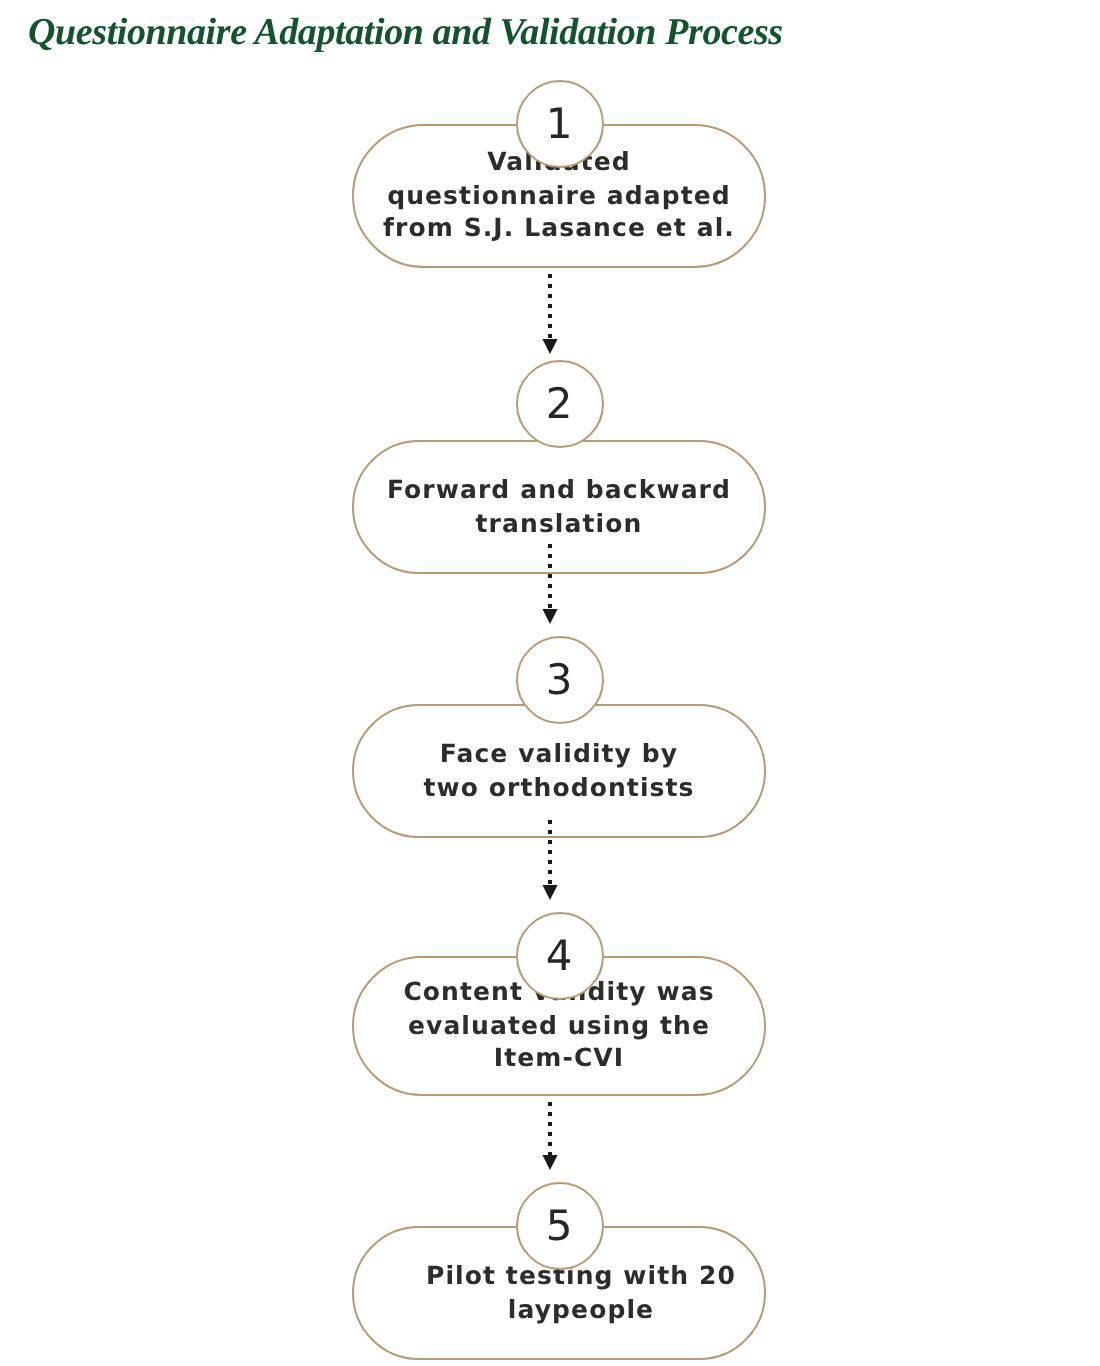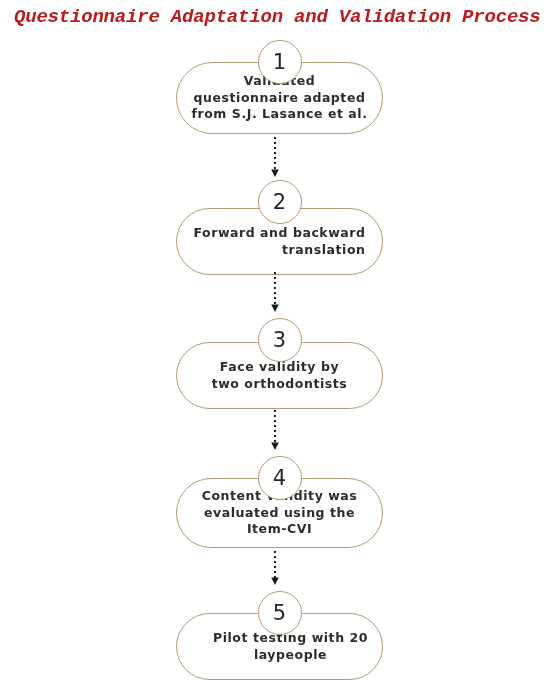--- a/index.html
+++ b/index.html
@@ -12,25 +12,25 @@
     height: 683px;
     font-family: "DejaVu Sans", sans-serif;
     overflow: hidden;
     position: relative;
   }
 
   #page-title {
     position: absolute;
     left: 14px;
     top: 6px;
-    font-family: Liberation Mono, monospace;
+    font-family: Liberation Serif, serif;
     font-size: 19px;
     font-weight: bold;
     font-style: italic;
-    color: #b91c1c;
+    color: #14532d;
     letter-spacing: -0.2px;
     white-space: nowrap;
   }
 
   #flow {
     position: absolute;
     left: 0;
     top: 0;
     width: 550px;
     height: 683px;
@@ -122,36 +122,36 @@
         <span class="node-badge-num">1</span>
       </div>
     </div>
     <div class="connector" style="top: 272px; height: 40px;">
       <svg width="12" height="40" viewBox="0 0 12 40">
         <line x1="6" y1="0" x2="6" y2="33" stroke="#1a1a1a" stroke-width="2" stroke-dasharray="2,3" stroke-linecap="butt"></line>
         <path d="M6 40 L2.2 32.5 L9.8 32.5 Z" fill="#1a1a1a"></path>
       </svg>
     </div>
     <div class="node">
-      <div class="node-box" style="top: 208px; height: 67px; text-align: right;">
+      <div class="node-box" style="top: 220px; height: 67px;">
         <div class="node-label">Forward and backward
 translation</div>
       </div>
       <div class="node-badge" style="top: 202px;">
         <span class="node-badge-num">2</span>
       </div>
     </div>
     <div class="connector" style="top: 410px; height: 40px;">
       <svg width="12" height="40" viewBox="0 0 12 40">
         <line x1="6" y1="0" x2="6" y2="33" stroke="#1a1a1a" stroke-width="2" stroke-dasharray="2,3" stroke-linecap="butt"></line>
         <path d="M6 40 L2.2 32.5 L9.8 32.5 Z" fill="#1a1a1a"></path>
       </svg>
     </div>
     <div class="node">
-      <div class="node-box" style="top: 342px; height: 67px;">
+      <div class="node-box" style="top: 352px; height: 67px;">
         <div class="node-label">Face validity by
 two orthodontists</div>
       </div>
       <div class="node-badge" style="top: 340px;">
         <span class="node-badge-num">3</span>
       </div>
     </div>
     <div class="connector" style="top: 551px; height: 34px;">
       <svg width="12" height="34" viewBox="0 0 12 34">
         <line x1="6" y1="0" x2="6" y2="27" stroke="#1a1a1a" stroke-width="2" stroke-dasharray="2,3" stroke-linecap="butt"></line>

